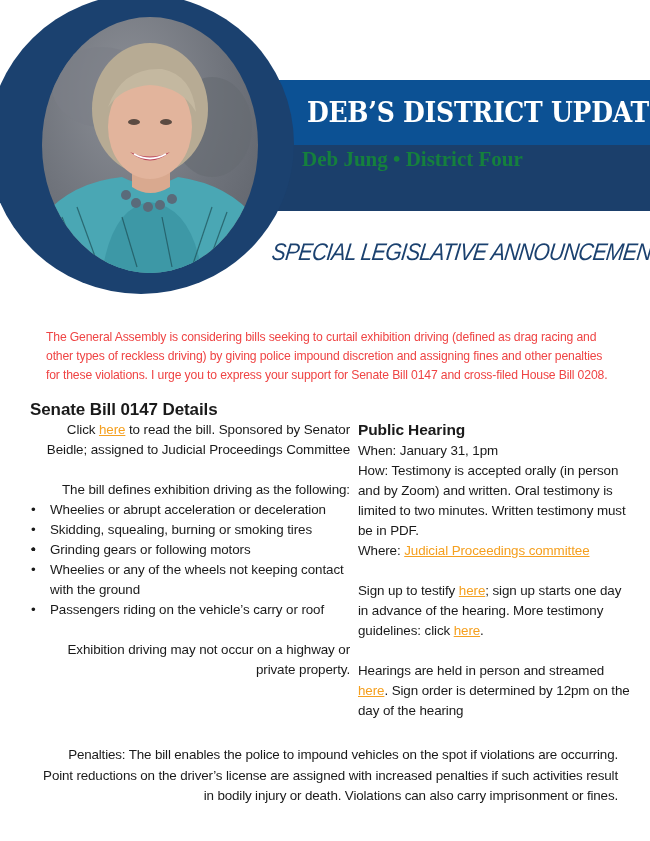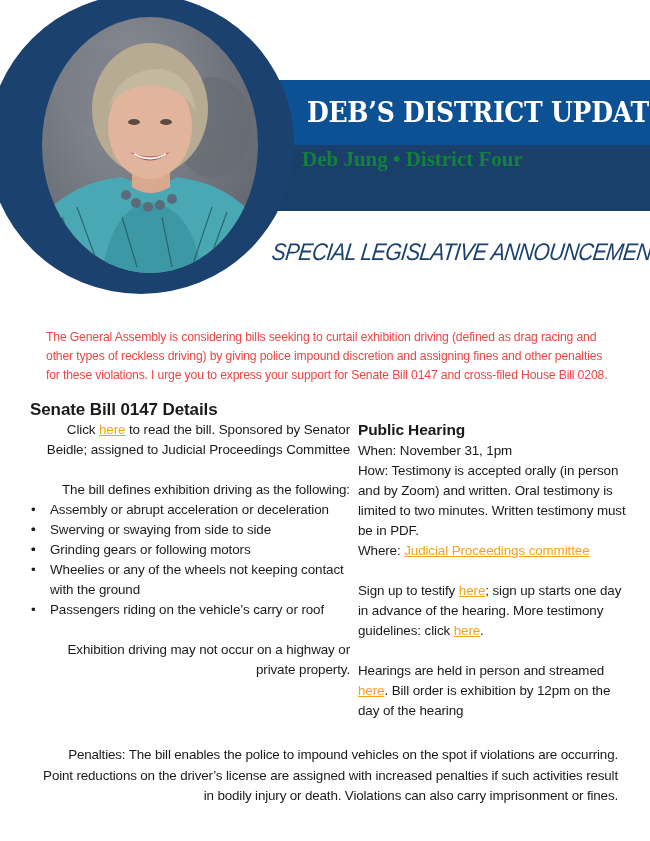--- a/index.html
+++ b/index.html
@@ -99,38 +99,38 @@
 <div class="lead">
   <p>The General Assembly is considering bills seeking to curtail exhibition driving (defined as drag racing and other types of reckless driving) by giving police impound discretion and assigning fines and other penalties for these violations. I urge you to express your support for Senate Bill 0147 and cross-filed House Bill 0208.</p>
 </div>
 
 <div class="col-left">
   <h3>Senate Bill 0147 Details</h3>
   <p><span>Click </span><a class="link" href="#">here</a><span> to read the bill. Sponsored by Senator Beidle; assigned to Judicial Proceedings Committee</span></p>
   <div class="gap"></div>
   <p>The bill defines exhibition driving as the following:</p>
   <ul>
-    <li><span class="bullet">•</span><span>Assembly or abrupt acceleration or deceleration</span></li>
+    <li><span class="bullet">•</span><span>Wheelies or abrupt acceleration or deceleration</span></li>
+    <li><span class="bullet">•</span><span>Skidding, squealing, burning or smoking tires</span></li>
     <li><span class="bullet">•</span></li>
-    <li><span class="bullet">•</span><span>Swerving or swaying from side to side</span></li>
     <li><span class="bullet">•</span></li>
     <li><span class="bullet">•</span><span>Grinding gears or following motors</span></li>
     <li><span class="bullet">•</span><span>Wheelies or any of the wheels not keeping contact with the ground</span></li>
     <li><span class="bullet">•</span><span>Passengers riding on the vehicle’s carry or roof</span></li>
   </ul>
   <div class="gap"></div>
   <p>Exhibition driving may not occur on a highway or private property.</p>
 </div>
 
 <div class="col-right">
   <h3>Public Hearing</h3>
-  <p>When: November 31, 1pm</p>
+  <p>When: January 31, 1pm</p>
   <p>How: Testimony is accepted orally (in person and by Zoom) and written. Oral testimony is limited to two minutes. Written testimony must be in PDF.</p>
   <p><span>Where: </span><a class="link" href="#">Judicial Proceedings committee</a></p>
   <div class="gap"></div>
   <p><span>Sign up to testify </span><a class="link" href="#">here</a><span>; sign up starts one day in advance of the hearing. More testimony guidelines: click </span><a class="link" href="#">here</a><span>.</span></p>
   <div class="gap"></div>
-  <p><span>Hearings are held in person and streamed </span><a class="link" href="#">here</a><span>. Bill order is exhibition by 12pm on the day of the hearing</span></p>
+  <p><span>Hearings are held in person and streamed </span><a class="link" href="#">here</a><span>. Sign order is determined by 12pm on the day of the hearing</span></p>
 </div>
 
 <div class="penalties">
   <p>Penalties: The bill enables the police to impound vehicles on the spot if violations are occurring. Point reductions on the driver’s license are assigned with increased penalties if such activities result in bodily injury or death. Violations can also carry imprisonment or fines.</p>
 </div>
 
 </body></html>

